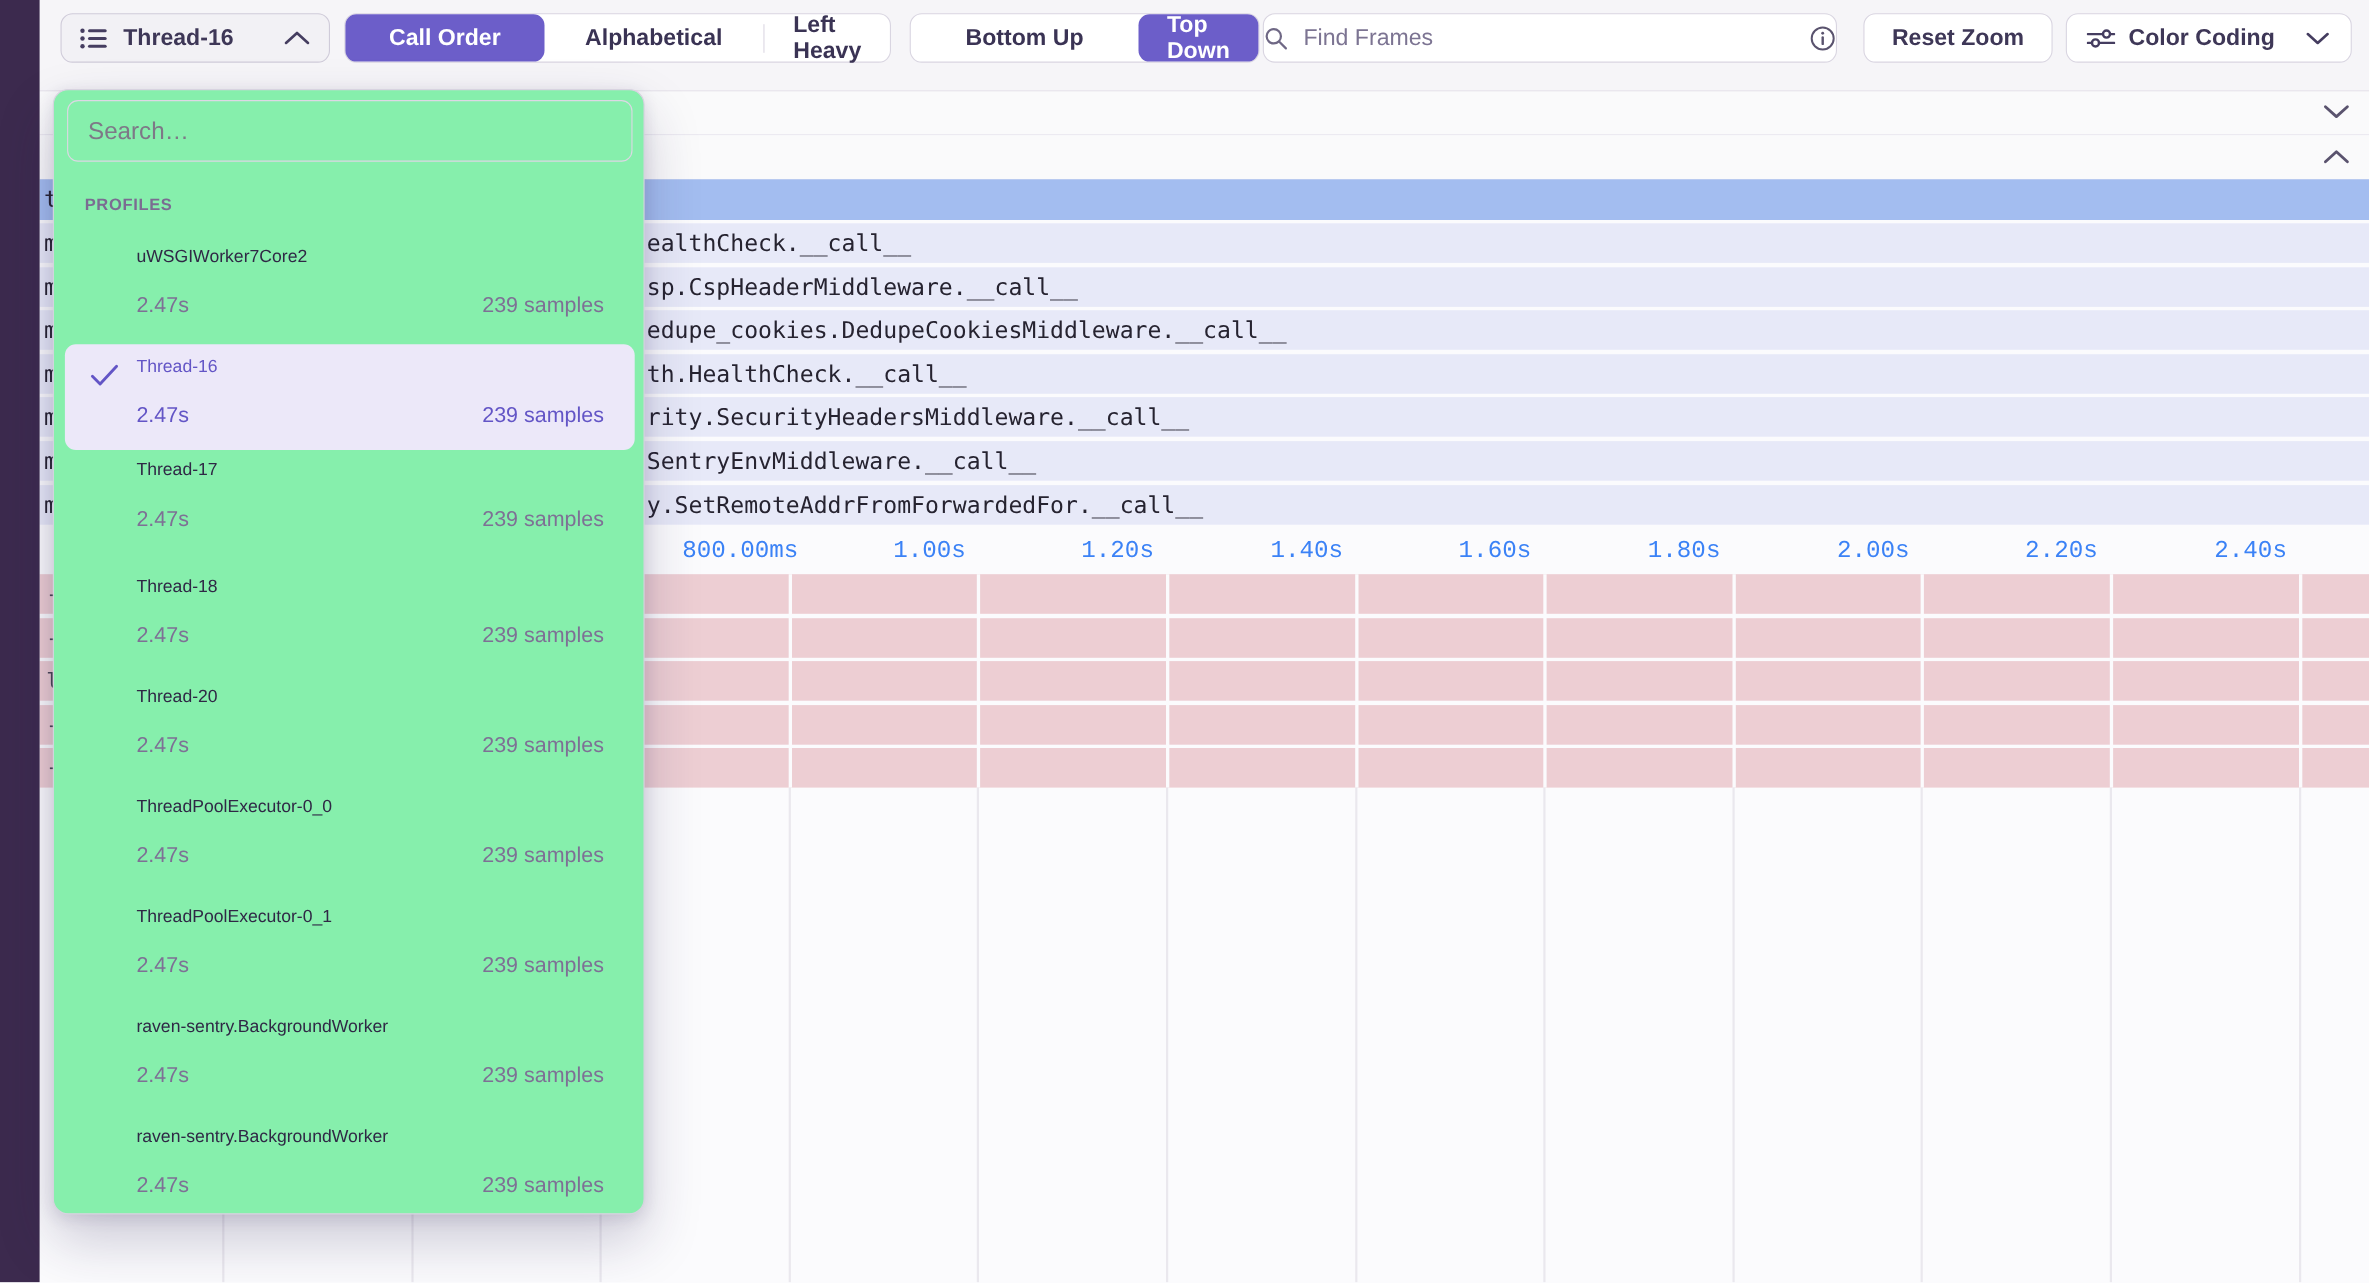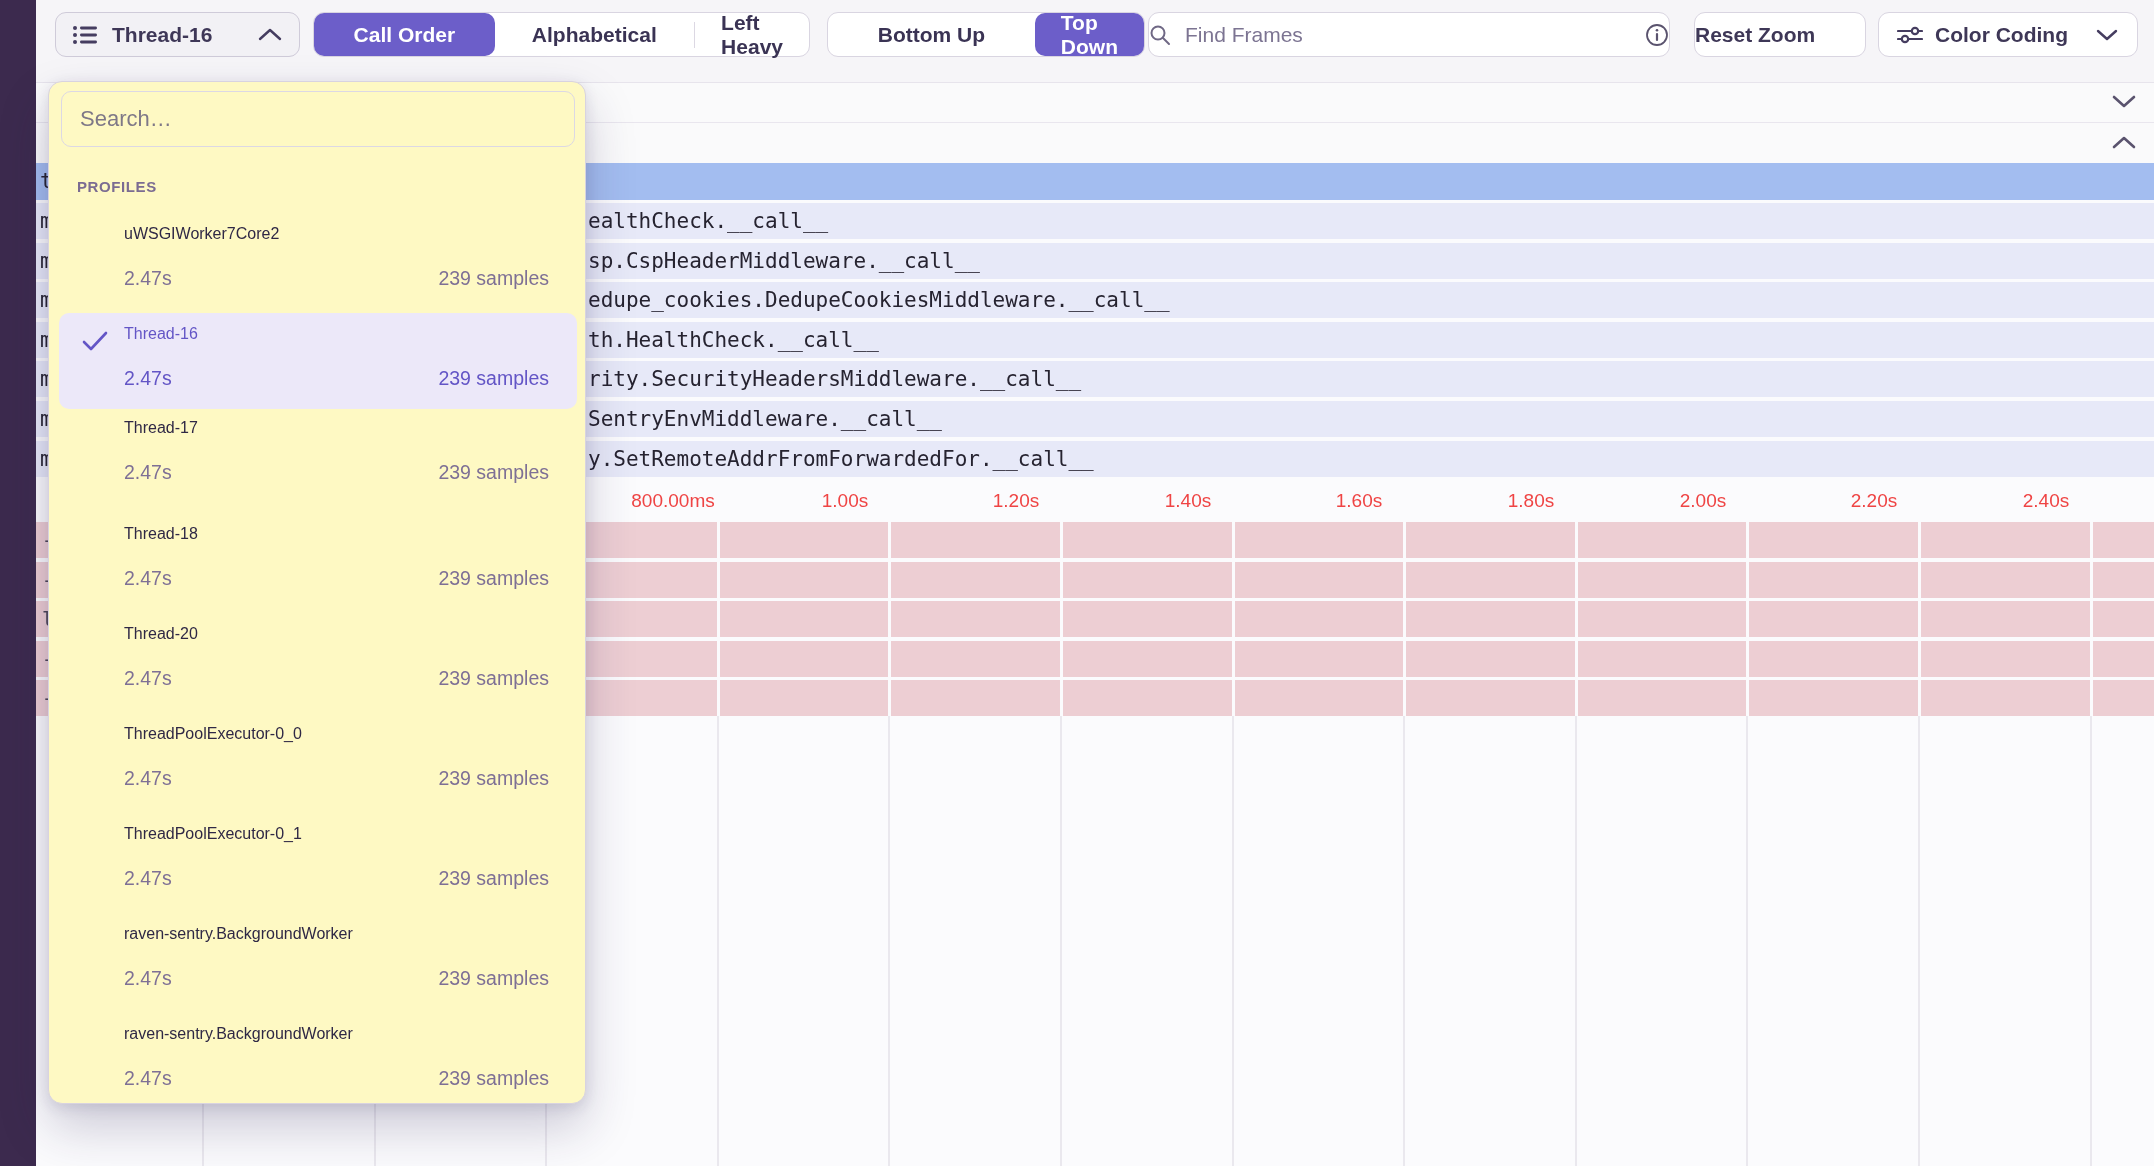--- a/index.html
+++ b/index.html
@@ -10,22 +10,22 @@
   
   .stage{position:absolute;left:36px;top:0;width:2118px;height:1166px;background:#fbfbfd;}
   .panel-row{position:absolute;left:0;width:100%;height:40px;background:#fafafb;border-bottom:1px solid #e9e6ee;}
   .panel-row .chev{position:absolute;right:18px;top:12px;}
   .row-blue{position:absolute;left:0;width:100%;height:37px;top:163px;background:#a3bdf0;}
   .frow{position:absolute;left:0;width:100%;height:36px;background:#e7e9f8;}
   .mono{font-family:"DejaVu Sans Mono",monospace;color:#262330;font-size:21px;line-height:36px;white-space:pre;}
   .frag{position:absolute;left:4px;top:0;}
   .ftext{position:absolute;left:552px;top:0;}
   .axis{position:absolute;left:0;top:480px;width:100%;height:42px;background:#fbfbfd;}
-  .tick{position:absolute;top:0;transform:translateX(-50%);font-family:Liberation Sans, sans-serif;
-        font-size:19px;line-height:42px;color:#ef4444;}
+  .tick{position:absolute;top:0;transform:translateX(-50%);font-family:Liberation Mono, monospace;
+        font-size:22px;line-height:42px;color:#3b82f6;}
   .prow{position:absolute;left:0;width:100%;height:36px;background:#edced3;}
   .pfrag{position:absolute;left:6px;top:0;width:9px;overflow:hidden;font-family:"DejaVu Sans Mono",monospace;
          font-size:19px;line-height:36px;color:#4c4656;}
   .psep{position:absolute;top:522px;height:194px;width:3px;background:#fbfbfd;}
   .gline{position:absolute;top:716px;bottom:0;width:2px;background:#eae8ee;}
 
   
   .strip{position:absolute;left:0;top:0;width:36px;height:1166px;background:#3c2a4e;z-index:6;}
 
   
@@ -36,24 +36,24 @@
   .thread-btn{left:19px;width:245px;background:#f2f1f5;border-color:#cfcbd9;padding:0 16px;gap:12px;}
   .seg{padding:0;}
   .seg .opt{height:100%;display:flex;align-items:center;justify-content:center;font-weight:700;
             color:#3a3354;padding:0 26px;border-radius:10px;}
   .seg .opt.sel{background:#6c5ec9;color:#fff;}
   .seg .vdiv{width:1.5px;height:26px;background:#dcd8e3;}
   .search{left:1112px;width:522px;font-weight:400;padding:0 0;gap:12px;}
   .search input{border:none;outline:none;background:transparent;font-family:"Liberation Sans",sans-serif;
                 font-size:21px;color:#3e3757;flex:1;min-width:0;}
   .search input::placeholder{color:#7c7492;}
-  .plain{justify-content:flex-start;}
+  .plain{justify-content:center;}
 
   
-  .dropdown{position:absolute;left:48px;top:81px;width:538px;height:1023px;background:#fef9c3;
+  .dropdown{position:absolute;left:48px;top:81px;width:538px;height:1023px;background:#86efac;
             border:1px solid #d8d3e0;border-radius:14px;box-sizing:border-box;z-index:10;
             box-shadow:0 24px 50px rgba(43,33,84,.22),0 4px 14px rgba(43,33,84,.12);}
   .dd-search{position:absolute;left:12px;top:9px;width:514px;height:56px;border:1.5px solid #dcd8e4;
              border-radius:10px;box-sizing:border-box;display:flex;align-items:center;padding:0 16px;}
   .dd-search input{border:none;outline:none;width:100%;font-family:"Liberation Sans",sans-serif;
                    font-size:22px;color:#3e3757;background:transparent;}
   .dd-search input::placeholder{color:#7e7887;}
   .dd-head{position:absolute;left:28px;top:96px;font-size:15px;font-weight:700;letter-spacing:.6px;color:#7b6c92;}
   .pitem{position:absolute;left:10px;width:518px;height:96px;border-radius:10px;cursor:pointer;}
   .pitem .nm{position:absolute;left:65px;top:12px;font-size:16px;color:#2f2845;}

